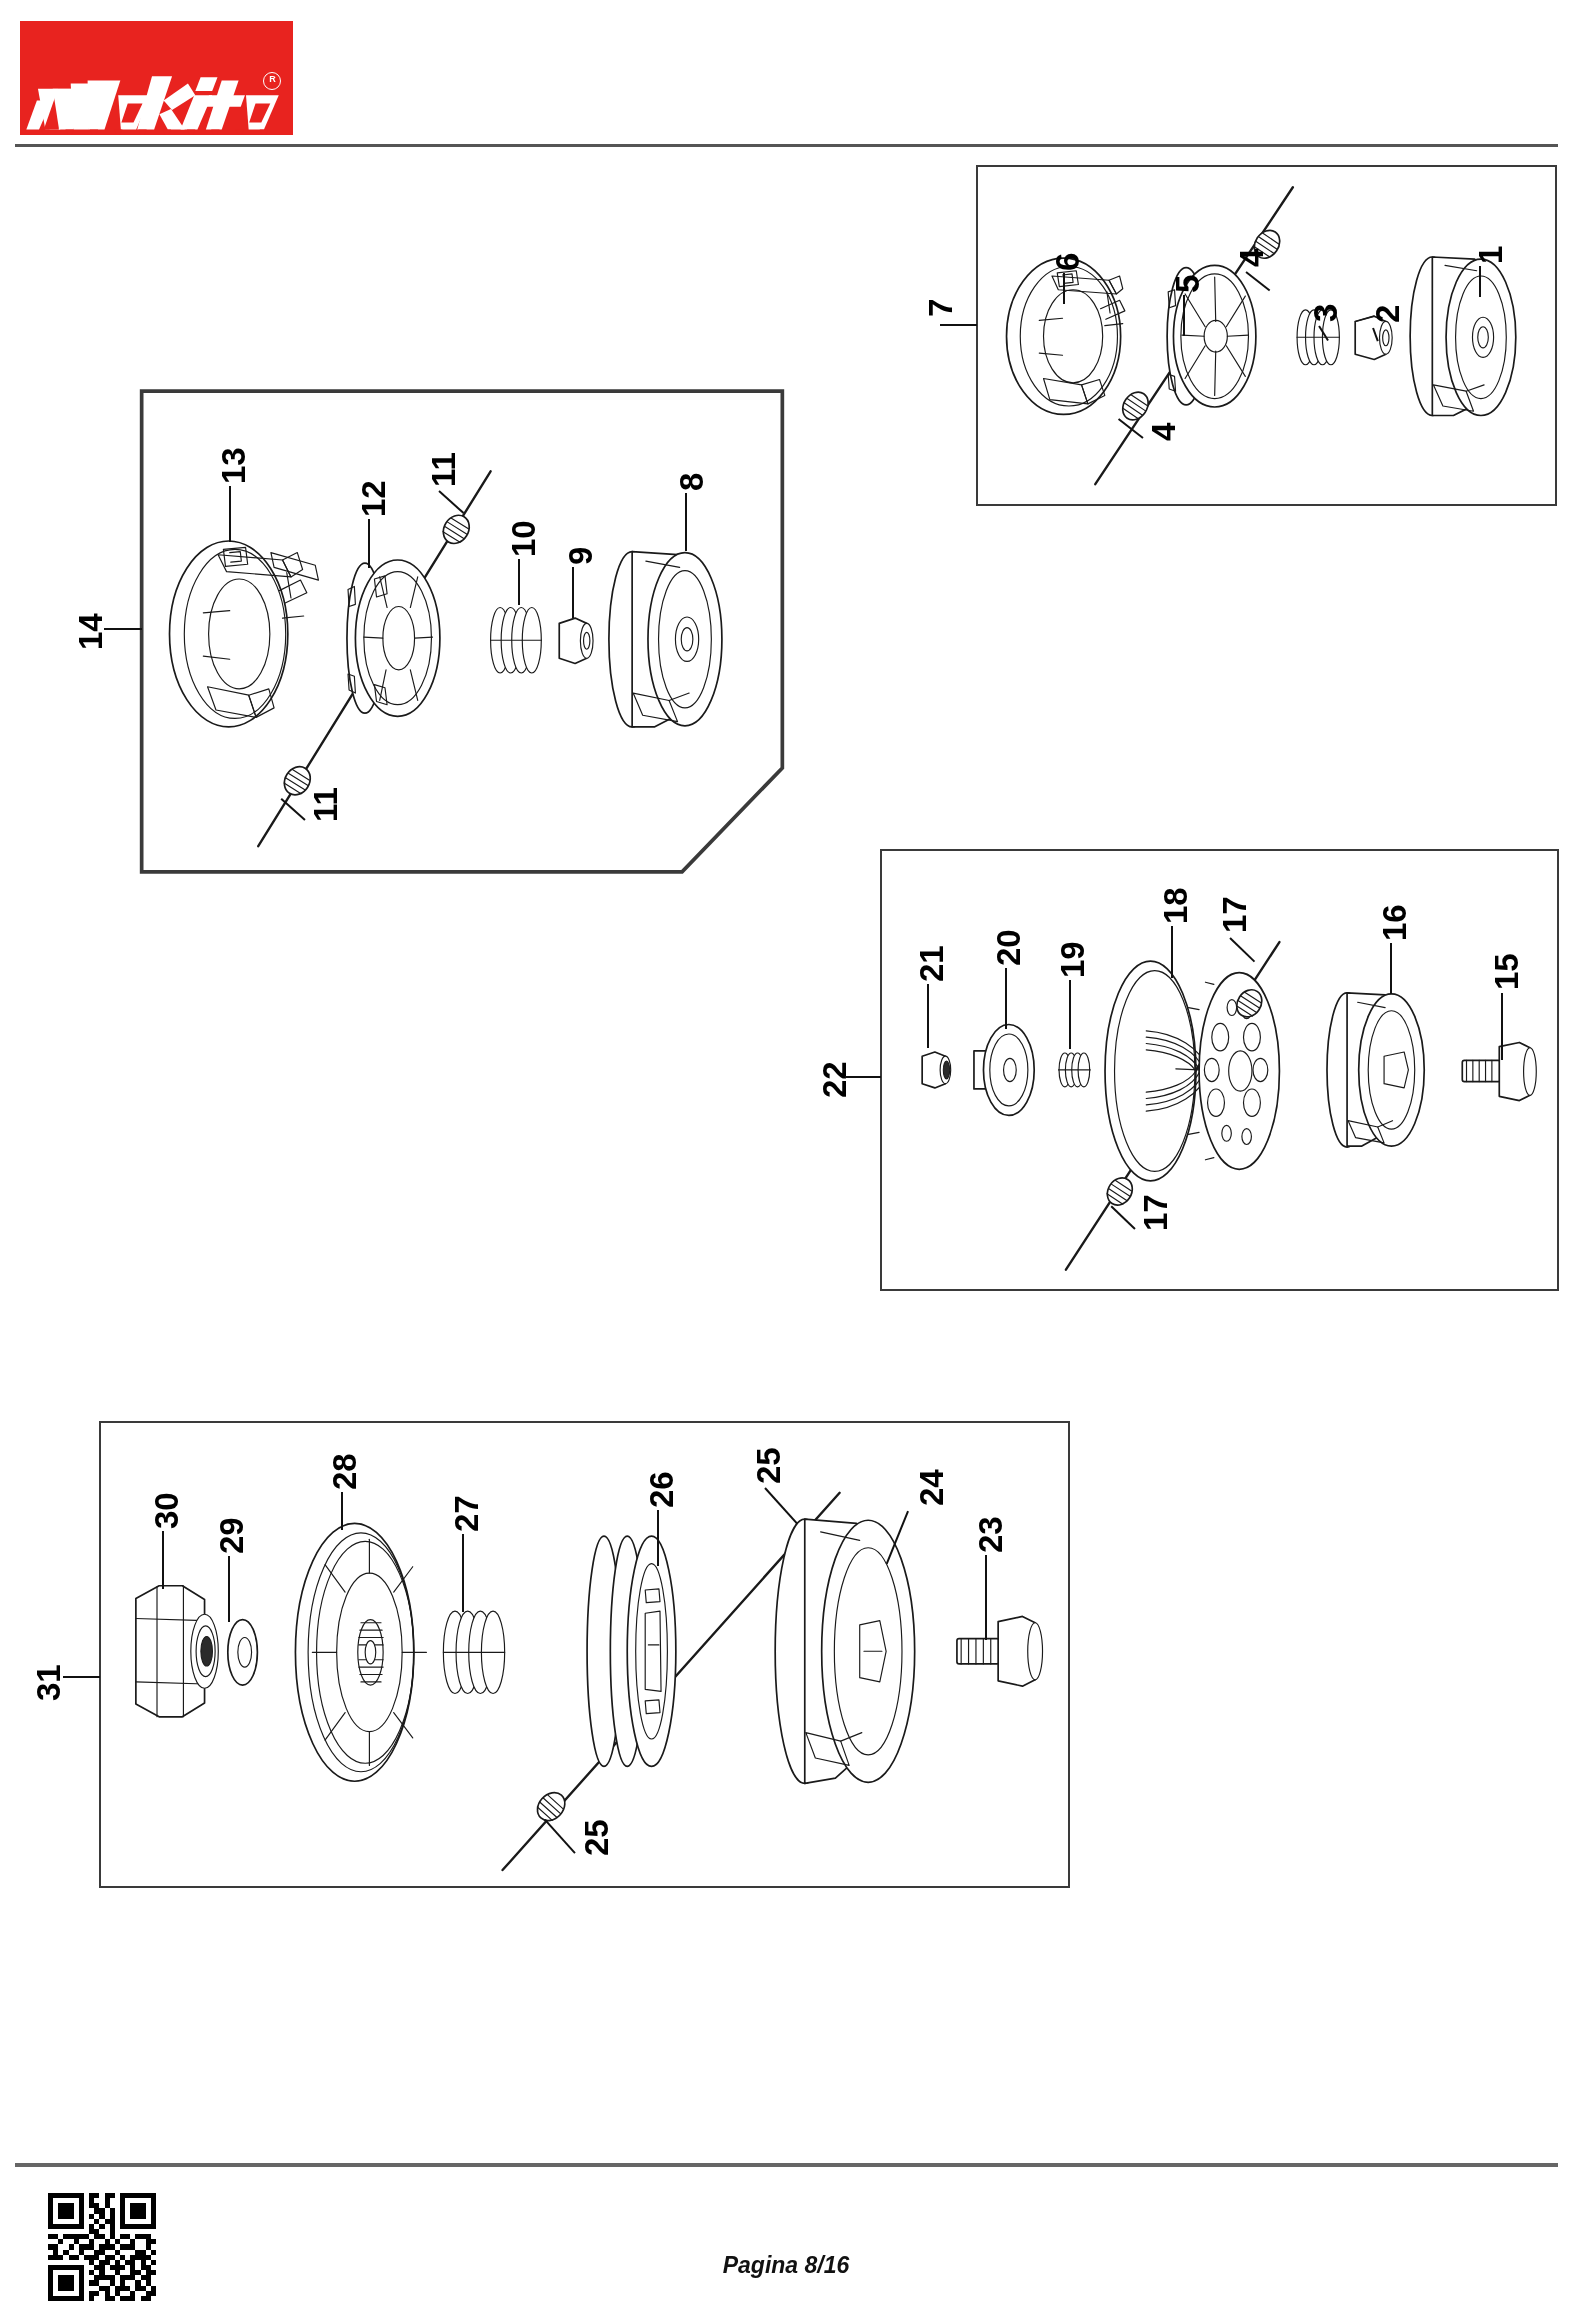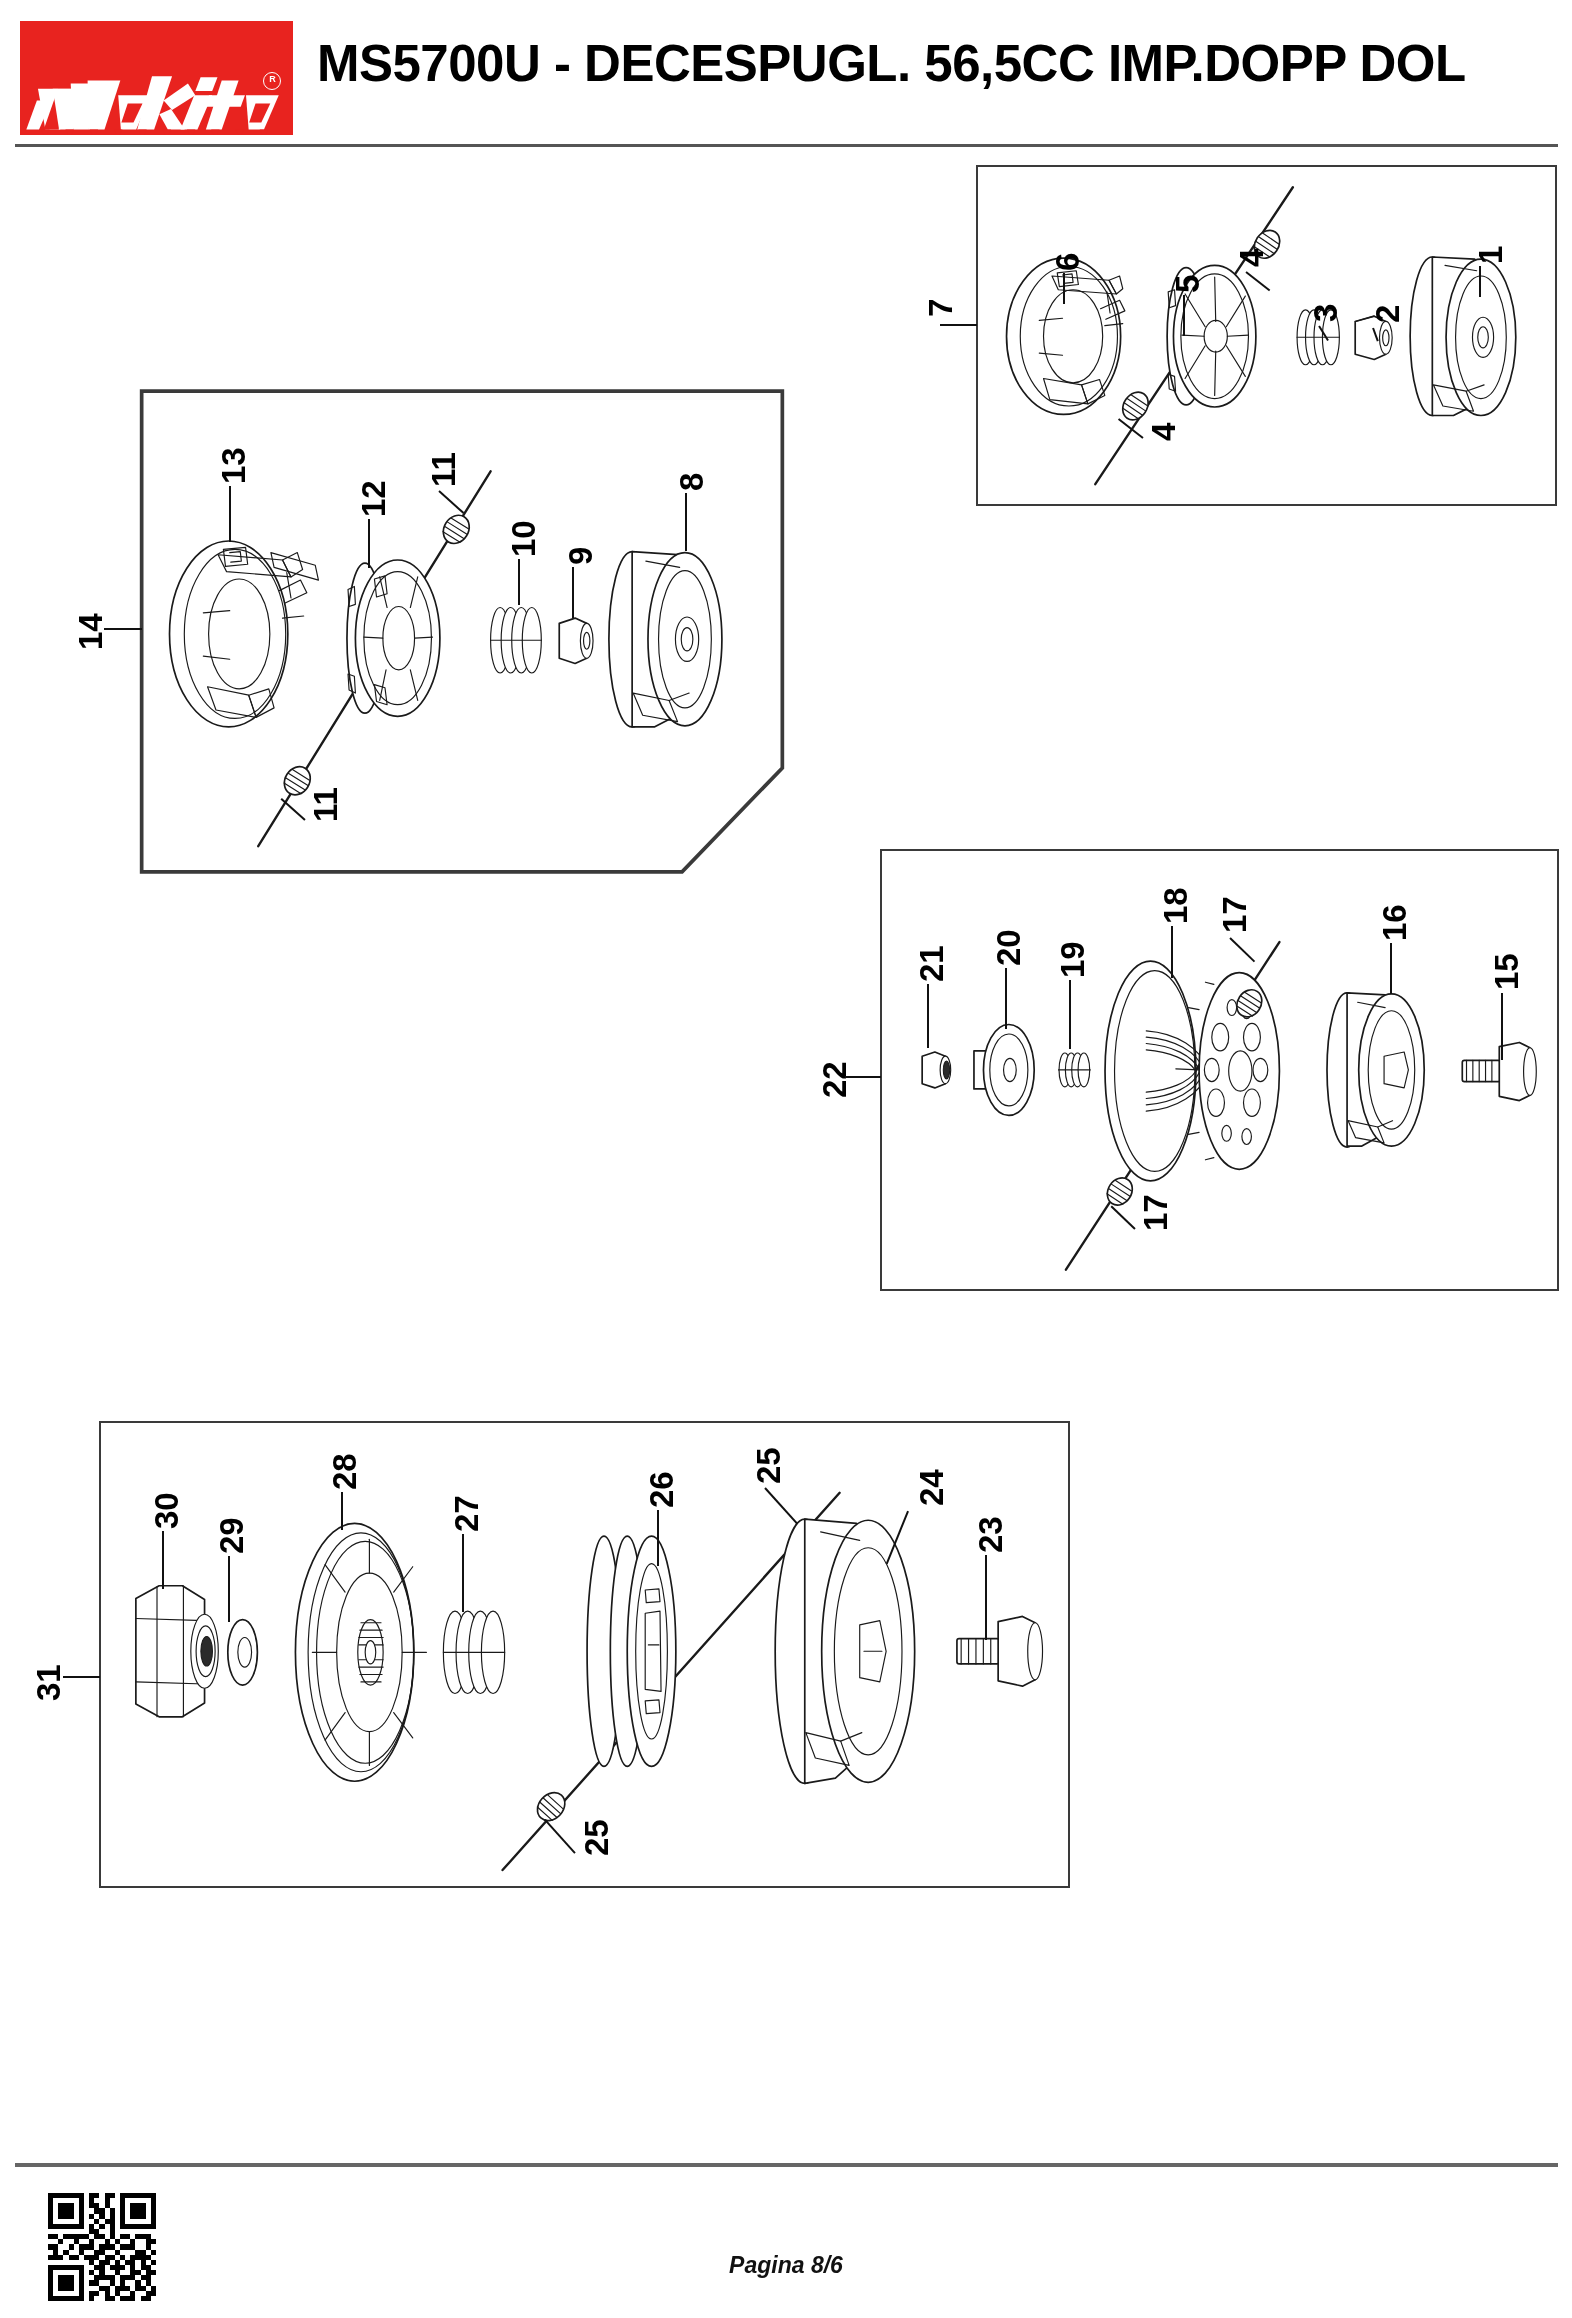--- a/index.html
+++ b/index.html
@@ -96,21 +96,20 @@
           <path d="M454 205 L470 205 L462 222 Z"></path>
       </g>
 
       <g fill="#E8231F">
         <path d="M0 0 L517 0 L517 108 L160 108 L160 122 L96 122 L96 134 L32 134 L32 150 L0 150 Z" opacity="0"></path>
       </g>
     </svg>
     <div id="logo-reg">R</div>
   </div>
 
-  <div id="doc-title">MS5700U - DECESPUGL. 56,5CC IMP.DOPP DOL</div>
   <div id="header-rule"></div>
 </div>
 
 <div class="panel" style="left:976px;top:165px;width:581px;height:341px;">
   <svg width="579" height="339" viewBox="0 0 1096 641">
 
     <line class="lnth" x1="222" y1="600" x2="596" y2="38"></line>
 
     <g>
       <ellipse class="fillw" cx="162" cy="320" rx="108" ry="148"></ellipse>
@@ -1058,14 +1057,14 @@
       <i style="background: rgb(255, 255, 255);"></i>
       <i style="background: rgb(0, 0, 0);"></i>
       <i style="background: rgb(0, 0, 0);"></i>
       <i style="background: rgb(0, 0, 0);"></i>
       <i style="background: rgb(255, 255, 255);"></i>
       <i style="background: rgb(0, 0, 0);"></i>
       <i style="background: rgb(0, 0, 0);"></i>
       <i style="background: rgb(255, 255, 255);"></i>
     </div>
 </div>
-<div id="page-no">Pagina 8/6</div>
+<div id="page-no">Pagina 8/16</div>
 
 
 </body></html>

